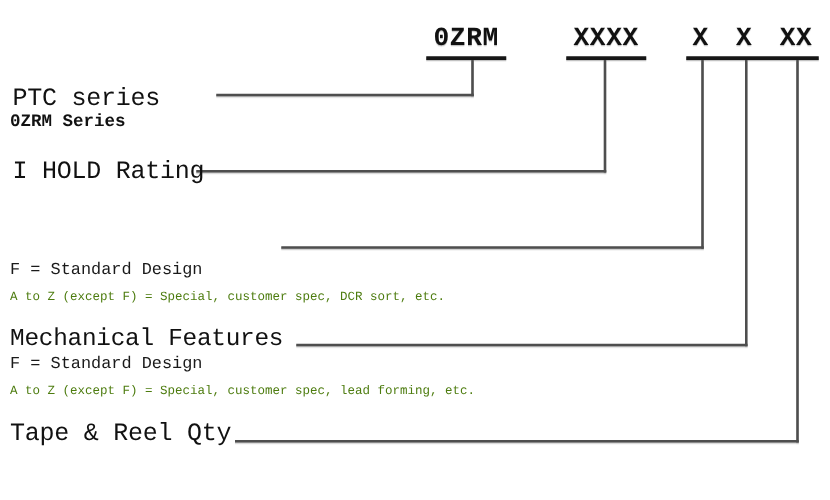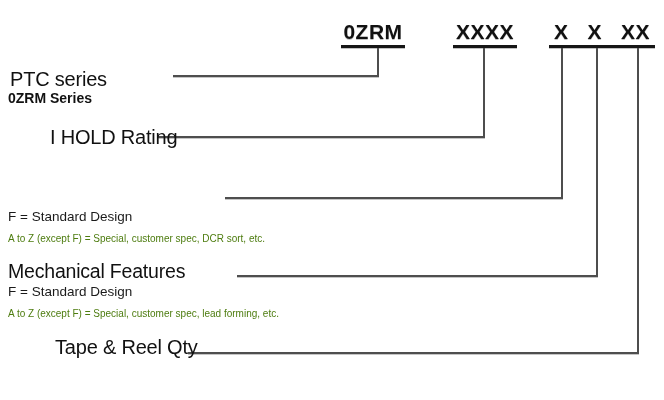--- a/index.html
+++ b/index.html
@@ -1,17 +1,17 @@
 <!DOCTYPE html>
 <html><head>
 <meta charset="utf-8">
 <style>
   html,body{margin:0;padding:0;background:#ffffff;}
   body{font-family:"Liberation Sans","DejaVu Sans",sans-serif;color:#111;}
-  .canvas{position:relative;width:664px;height:360px;background:#ffffff;overflow:hidden;}
+  .canvas{position:relative;width:664px;height:360px;background:#ffffff;overflow:hidden;font-family:Liberation Mono, monospace;}
 
   
   .code{
     position:absolute;top:20px;
     font-size:21px;font-weight:bold;line-height:23px;
     letter-spacing:.5px;text-align:center;
     padding-bottom:2px;border-bottom:3px solid #161616;
     filter:drop-shadow(0.5px 1px 0 rgba(120,120,120,.45));
   }
   .code-series{left:341px;width:64px;}
@@ -32,29 +32,29 @@
 
   .t{position:absolute;white-space:nowrap;line-height:1.15;}
   .title{font-size:20px;letter-spacing:-0.2px;}
   .title-lg{font-size:19.5px;letter-spacing:-0.2px;}
   .sub{font-size:13.5px;color:#1a1a1a;}
   .sub-md{font-size:10px;color:#4d7c0f;}
   .bold{font-weight:bold;}
 
   .ptc-title {left:10px;top:68px;}
   .ptc-sub   {left:8px;top:90px;font-size:14px;}
-  .ihold-title{left:10px;top:126px;margin-left:40px;}
+  .ihold-title{left:10px;top:126px;}
   .ihold-sub {left:10px;top:151px;}
   .elec-title{left:8px;top:184px;}
   .elec-sub1 {left:8px;top:209px;}
   .elec-sub2 {left:8px;top:233px;}
   .mech-title{left:8px;top:260px;}
   .mech-sub1 {left:8px;top:284px;}
   .mech-sub2 {left:8px;top:308px;}
-  .tape-title{left:8px;top:336px;font-size:20px;margin-left:47px;}
+  .tape-title{left:8px;top:336px;font-size:20px;}
   .tape-sub  {left:8px;top:359px;}
 
   .bottom-rule{position:absolute;left:8px;top:391px;width:537px;height:2px;background:#dcdcdc;}
 </style>
 </head>
 <body>
 
 <div class="canvas">
 
   <div class="code code-series">0ZRM</div>

